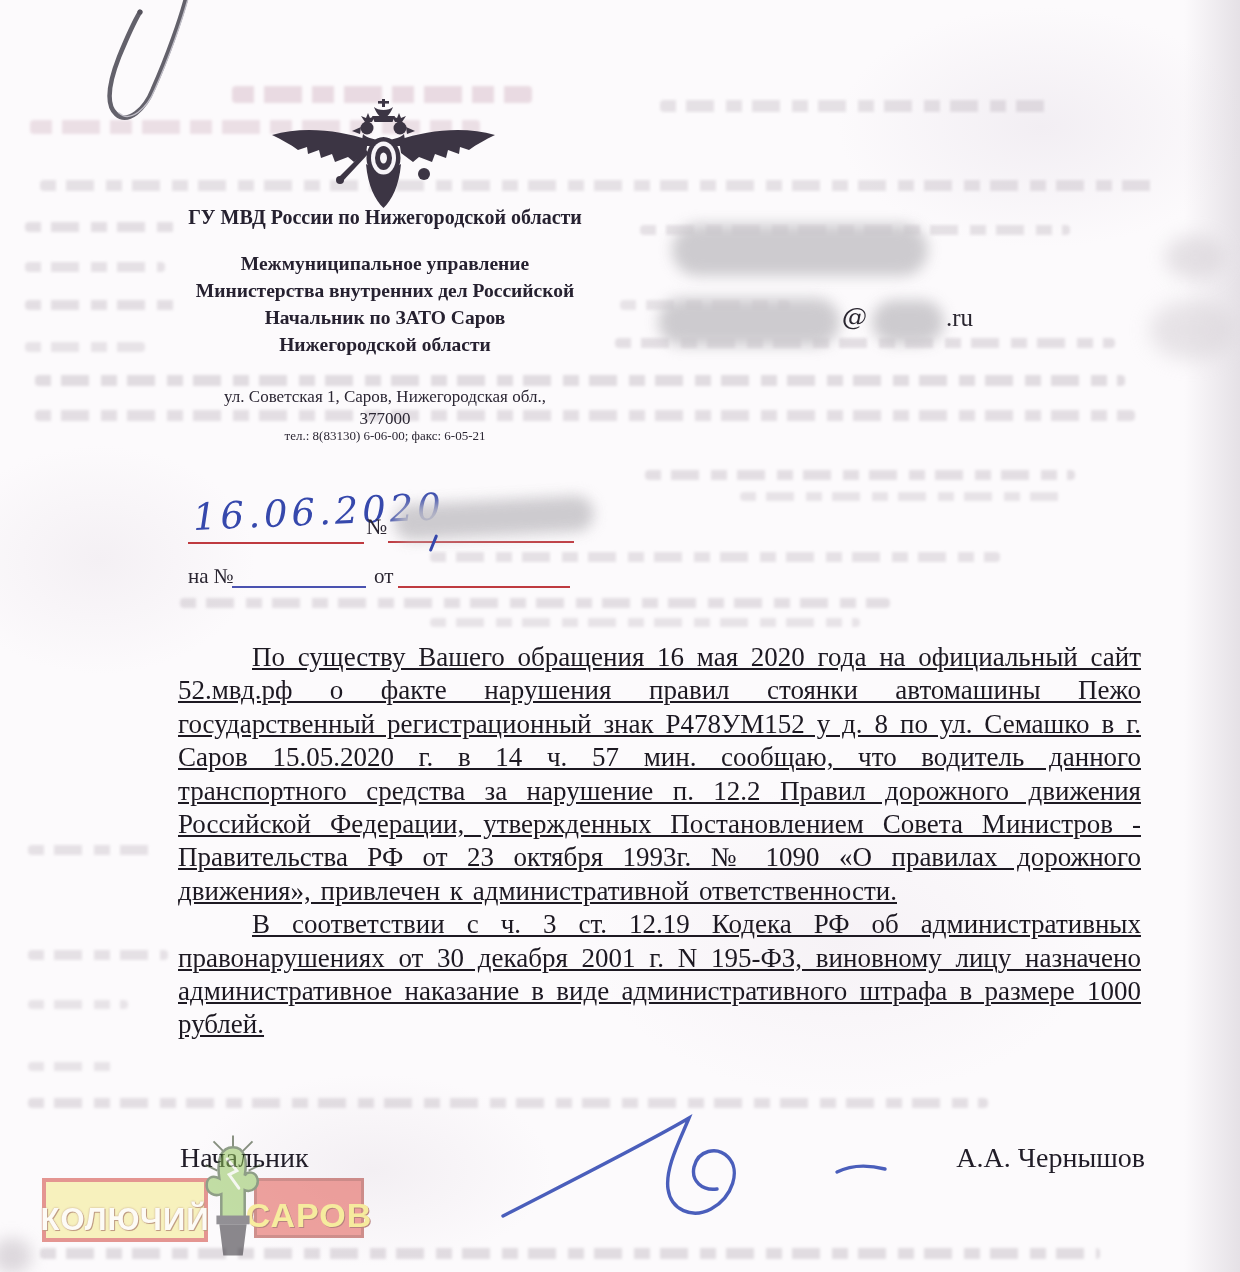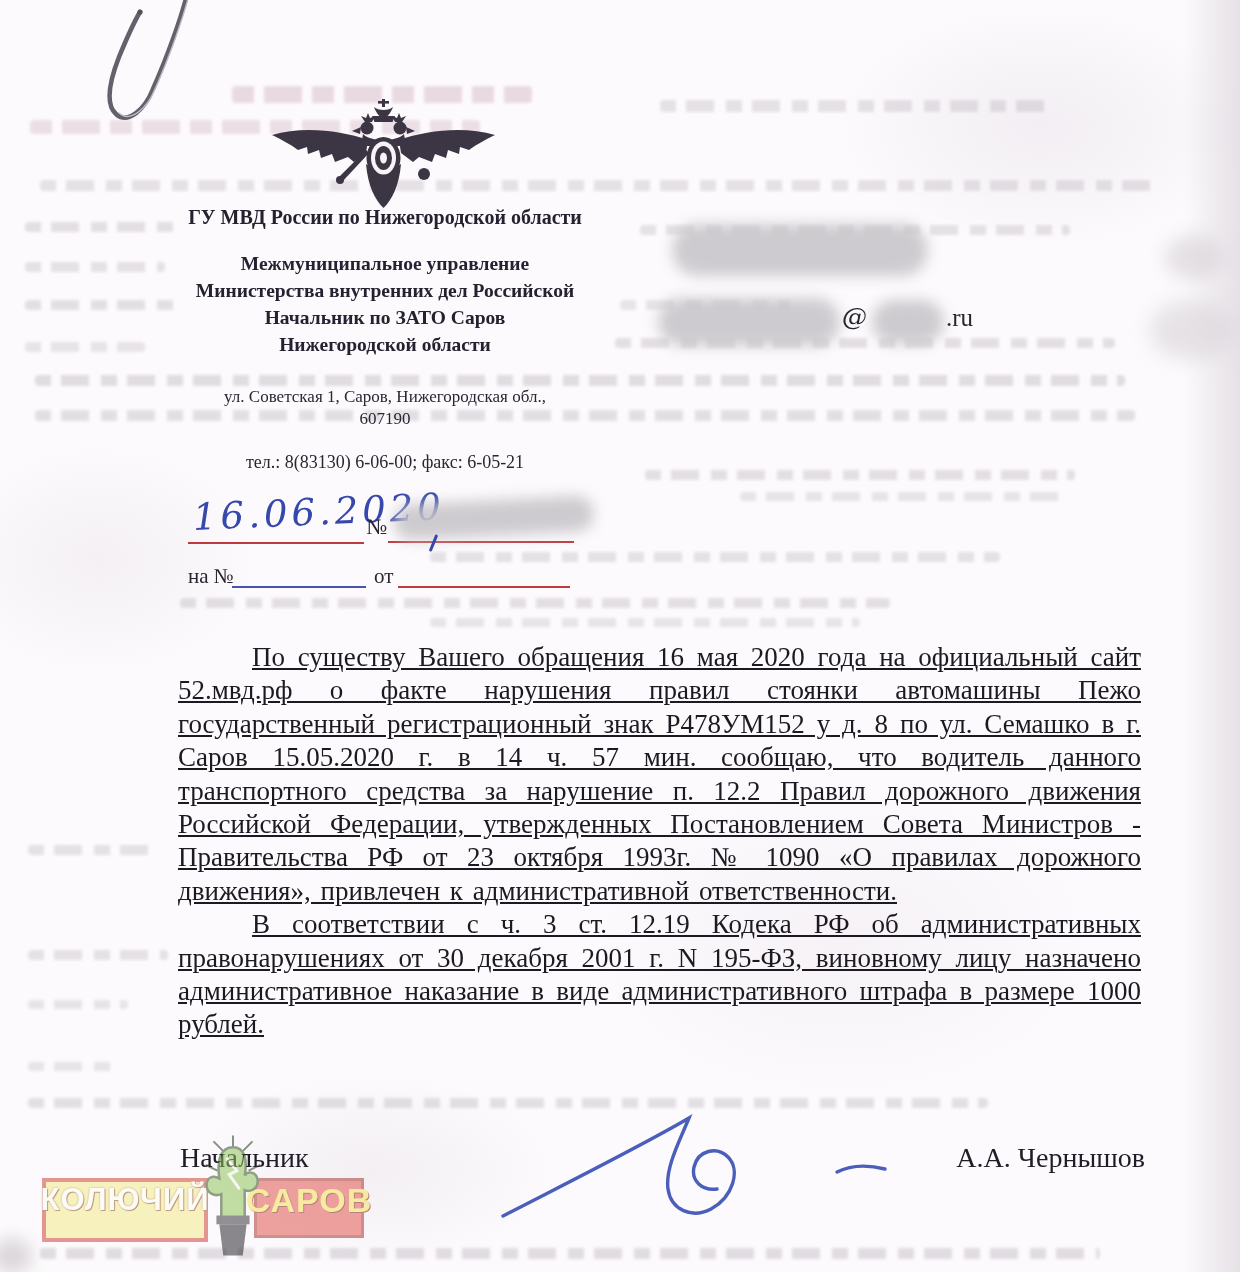--- a/index.html
+++ b/index.html
@@ -29,21 +29,21 @@
   .body-text{
     position:absolute; left:178px; width:963px; font-size:27px; line-height:33.4px;
     text-align:justify; color:#1d1922; word-spacing:3px;text-decoration:underline;
   }
   .body-text p{margin:0; text-indent:74px;}
   .handwriting{
     font-family:"DejaVu Serif", serif; font-style:italic; color:#3648ac;
     letter-spacing:4px; transform:rotate(-2.5deg); transform-origin:left bottom;
   }
   .wm{position:absolute; left:42px; top:1130px; width:330px; height:134px; opacity:.52;}
-  .wm-box{position:absolute; box-sizing:border-box; display:flex; align-items:flex-start; justify-content:center;
+  .wm-box{position:absolute; box-sizing:border-box; display:flex; align-items:flex-end; justify-content:center;
     font-family:"Liberation Sans", sans-serif; font-weight:bold;}
   .wm-yellow{left:0; top:48px; width:166px; height:64px; background:#f3ea85; border:4px solid #cf3a31;
     color:#fffdf2; font-size:31px; letter-spacing:1px; text-shadow:0 0 2px #8a4a18, 1px 1px 0 #8a4a18;}
   .wm-red{left:212px; top:48px; width:110px; height:60px; background:#e2524a; border:3px solid #a83028;
     color:#f6e34d; font-size:34px; letter-spacing:1px; text-shadow:1px 1px 0 #7c1a14;}
   .sig-label{position:absolute; font-size:28px; color:#211d28;}
   .email-frag{position:absolute; font-size:25px; color:#2a2630;}
 </style>
 </head>
 <body>
@@ -124,24 +124,24 @@
 
   <div class="lh-center" style="top:250px;font-size:19.5px;line-height:27px">
     <div class="bold-head">Межмуниципальное управление</div>
     <div class="bold-head">Министерства внутренних дел Российской</div>
     <div class="bold-head">Начальник по ЗАТО Саров</div>
     <div class="bold-head">Нижегородской области</div>
   </div>
 
   <div class="lh-center" style="top:386px;font-size:17px;line-height:22px;color:#2b2633">
     <div>ул. Советская 1, Саров, Нижегородская обл.,</div>
-    <div>607190</div>
+    <div>377000</div>
   </div>
 
-  <div class="lh-center" style="top:452px;font-size:18px;color:#2b2633">тел.: 8(83130) 6-06-00; факс: 6-05-21</div>
+  <div class="lh-center" style="top:428px;font-size:13px;color:#2b2633">тел.: 8(83130) 6-06-00; факс: 6-05-21</div>
 
   <div class="blur-redact" style="left:672px;top:224px;width:256px;height:52px"></div>
   <div class="blur-redact" style="left:658px;top:298px;width:182px;height:48px"></div>
   <span class="email-frag" style="left:842px;top:302px;font-family:'DejaVu Serif',serif;font-style:italic">@</span>
   <div class="blur-redact" style="left:872px;top:300px;width:72px;height:44px"></div>
   <span class="email-frag" style="left:946px;top:304px">.ru</span>
 
   <div class="abs handwriting" style="left:194px;top:496px;font-size:37px">16.06.2020</div>
   <div class="rule" style="left:188px;top:542px;width:176px;background:#bf3a40"></div>
   <span class="abs" style="left:366px;top:514px;font-size:22px;color:#2a2531">№</span>

